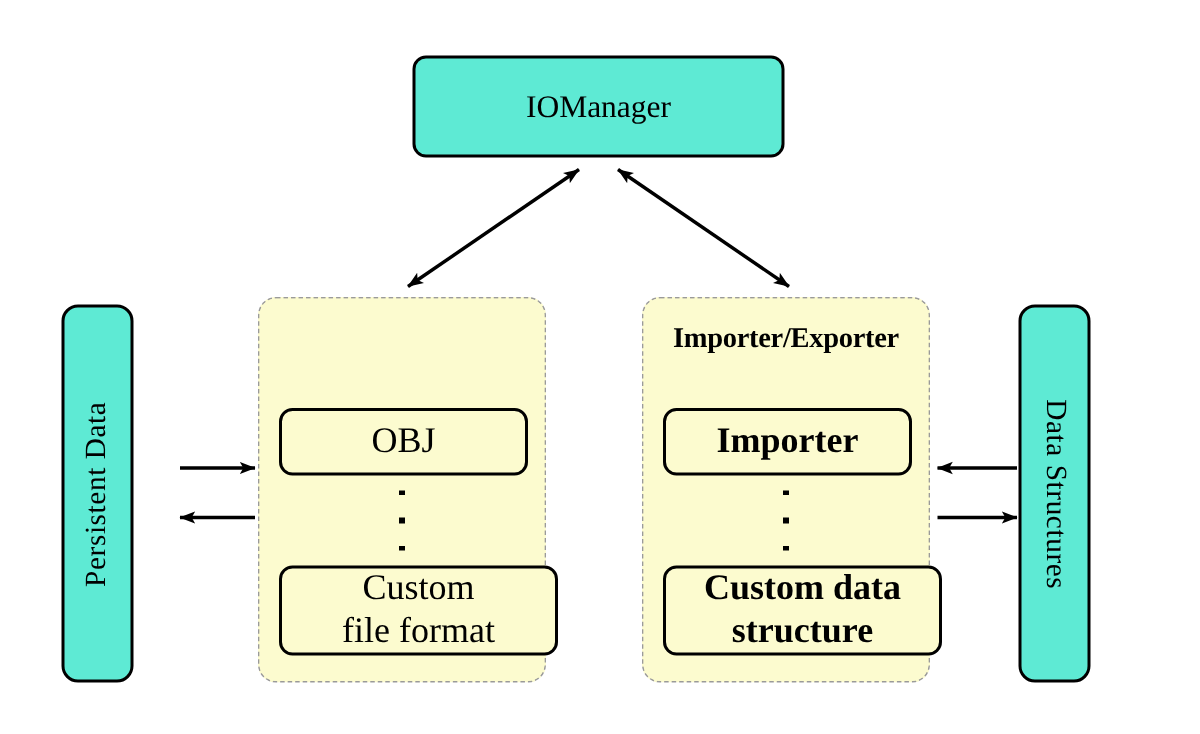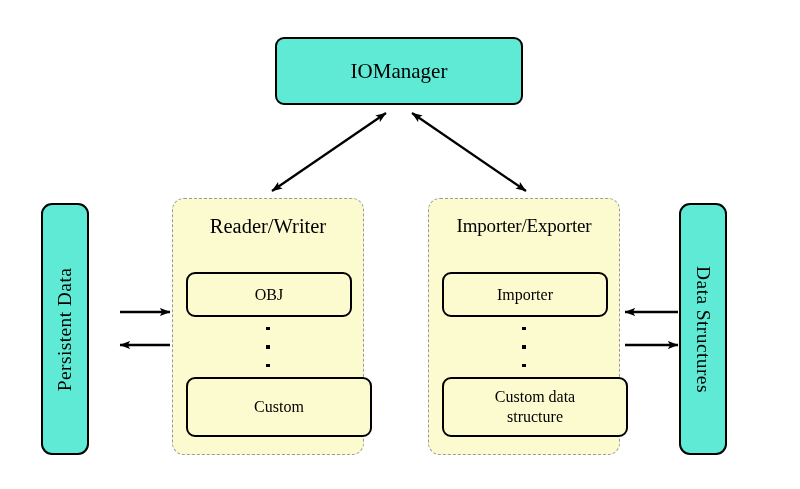--- a/index.html
+++ b/index.html
@@ -83,20 +83,21 @@
     left: 172px;
     top: 198px;
     width: 192px;
     height: 257px;
   }
   #group-importer-exporter {
     left: 428px;
     top: 198px;
     width: 192px;
     height: 257px;
+    font-weight: bold;
   }
   .group-title {
     position: absolute;
     left: 0;
     right: 0;
     top: 16px;
     text-align: center;
     font-size: 20.5px;
     white-space: nowrap;
   }
@@ -109,21 +110,21 @@
   .inner-node {
     position: absolute;
     box-sizing: border-box;
     display: flex;
     align-items: center;
     justify-content: center;
     text-align: center;
     background: #fcfbcf;
     border: 2.6px solid #000000;
     border-radius: 9px;
-    font-size: 16px;
+    font-size: 24px;
     line-height: 1.22;
   }
   .inner-top {
     left: 13px;
     top: 73px;
     width: 166px;
     height: 45px;
   }
   .inner-bottom {
     left: 13px;
@@ -207,35 +208,35 @@
 
   <div class="node side-node" id="persistent-data">
     <span class="vtext">Persistent Data</span>
   </div>
 
   <div class="node side-node" id="data-structures">
     <span class="vtext">Data Structures</span>
   </div>
 
   <div class="group-box" id="group-reader-writer">
-    <div class="group-title">Reader/Writer</div>
 
     <div class="inner-node inner-top">
       <span>OBJ</span>
     </div>
 
     <div class="vdots">
       <i></i>
         <i></i>
         <i></i>
     </div>
 
     <div class="inner-node inner-bottom">
       <span>
         <span>Custom</span><br>
+        <span>file format</span>
       </span>
     </div>
   </div>
 
   <div class="group-box" id="group-importer-exporter">
     <div class="group-title">Importer/Exporter</div>
 
     <div class="inner-node inner-top">
       <span>Importer</span>
     </div>

